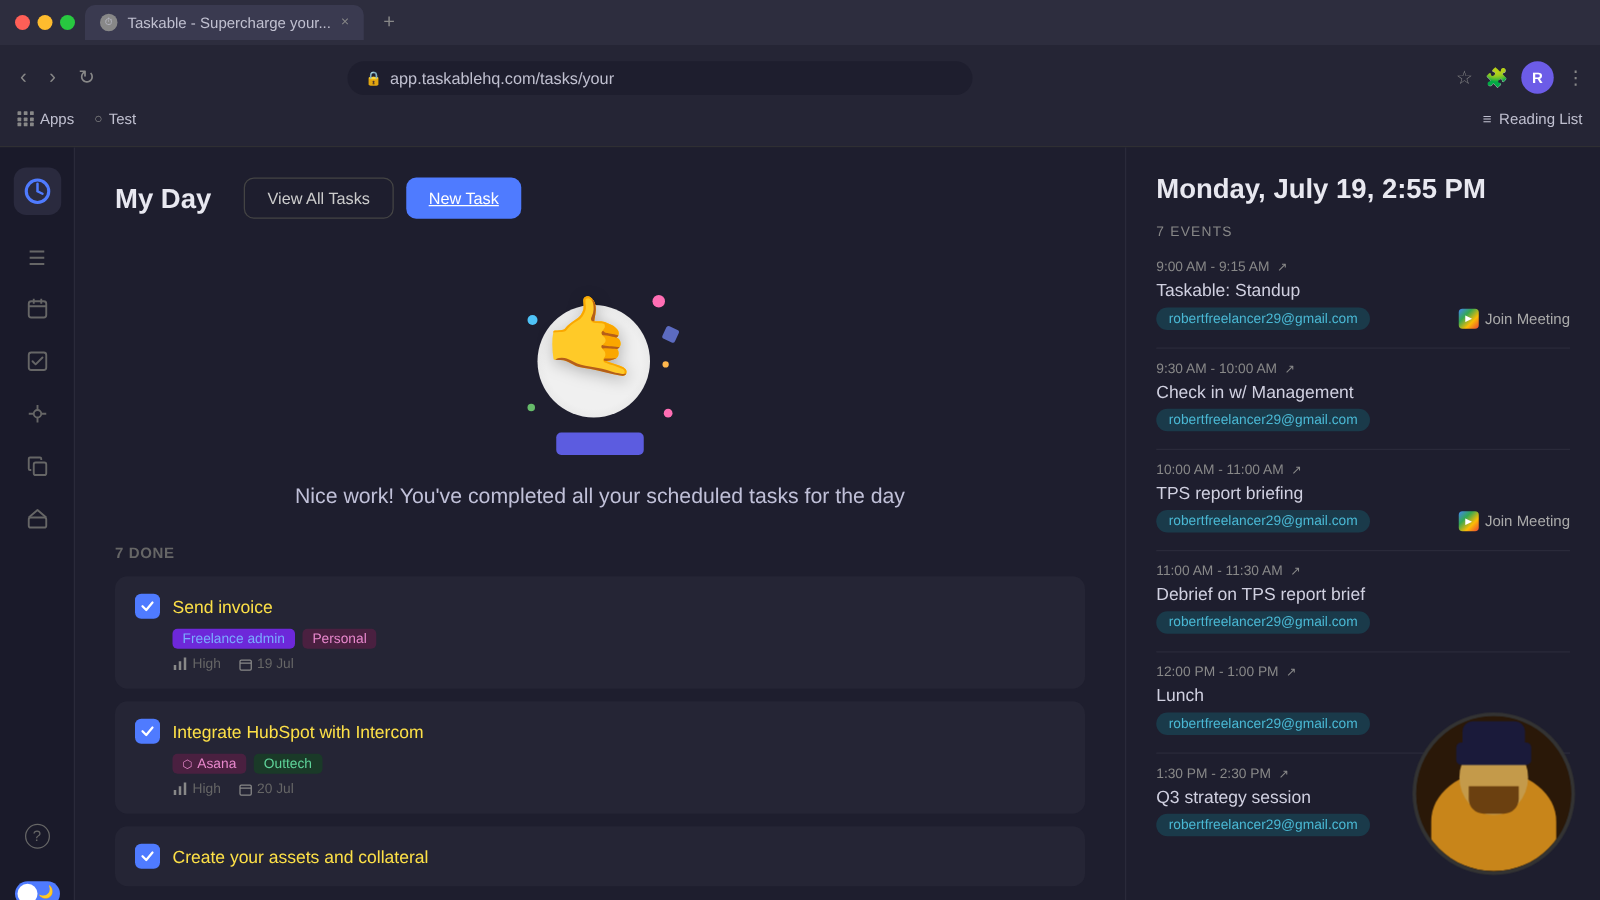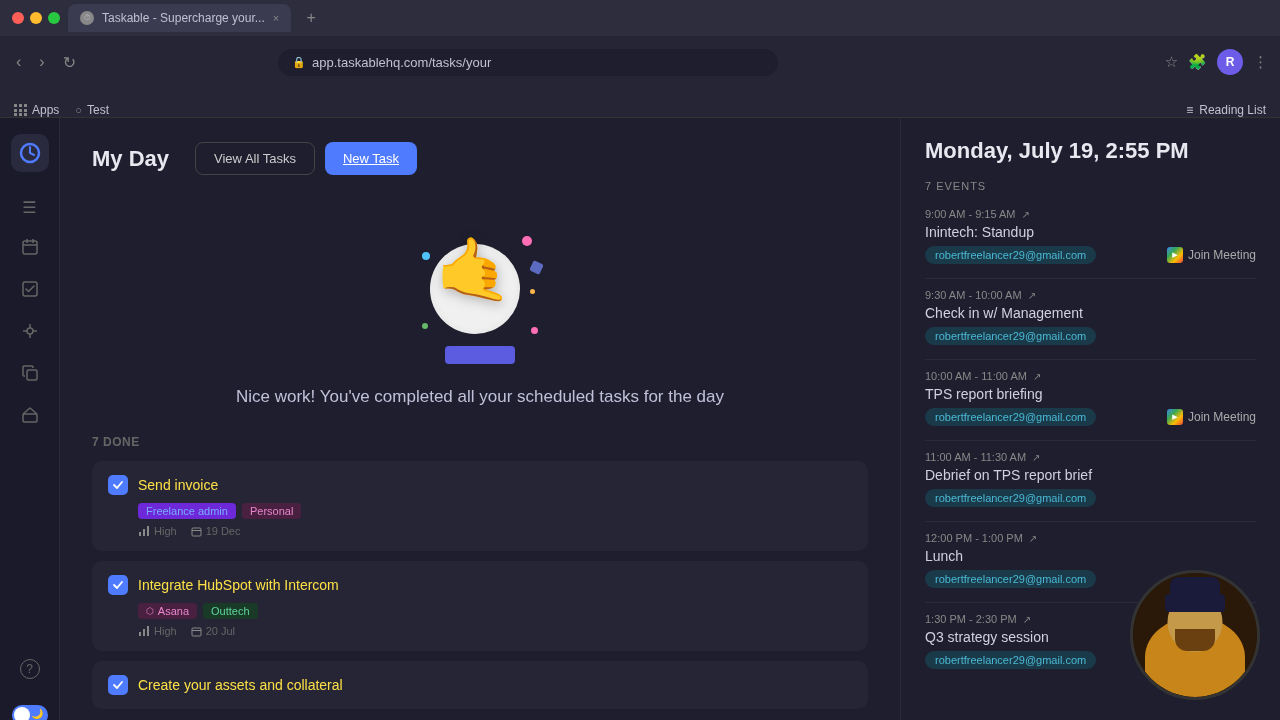--- a/index.html
+++ b/index.html
@@ -18,21 +18,21 @@
     .tab-close { margin-left: auto; color: #888; cursor: pointer; font-size: 11px; }
     .new-tab-btn { width: 24px; height: 24px; border-radius: 50%; display: flex; align-items: center; justify-content: center; color: #888; font-size: 16px; cursor: pointer; }
 
     .browser-toolbar { height: 52px; background: #252535; display: flex; align-items: center; padding: 0 12px; gap: 10px; }
     .nav-btn { color: #888; font-size: 16px; cursor: pointer; padding: 4px; }
     .address-bar { flex: 1; background: #1e1e2e; border-radius: 20px; padding: 6px 14px; font-size: 13px; color: #c0c0d0; display: flex; align-items: center; gap: 6px; max-width: 500px; margin: 0 auto; }
     .address-lock { color: #888; font-size: 11px; }
     .toolbar-right { display: flex; align-items: center; gap: 10px; margin-left: auto; }
     .toolbar-icon { color: #888; font-size: 15px; cursor: pointer; }
     .user-avatar { width: 26px; height: 26px; border-radius: 50%; background: #6c5ce7; display: flex; align-items: center; justify-content: center; font-size: 12px; color: white; font-weight: bold; }
-    .bookmarks-bar { height: 30px; background: #252535; display: flex; align-items: flex-end; padding: 0 14px; gap: 16px; font-size: 12px; color: #c0c0d0; border-bottom: 1px solid #333; }
+    .bookmarks-bar { height: 30px; background: #252535; display: flex; align-items: flex-start; padding: 0 14px; gap: 16px; font-size: 12px; color: #c0c0d0; border-bottom: 1px solid #333; }
     .bookmark-apps { display: flex; align-items: center; gap: 5px; cursor: pointer; }
     .apps-icon { display: grid; grid-template-columns: 1fr 1fr 1fr; gap: 1.5px; width: 13px; }
     .apps-dot { width: 3px; height: 3px; background: #888; border-radius: 0.5px; }
     .reading-list-btn { margin-left: auto; display: flex; align-items: center; gap: 6px; color: #c0c0d0; cursor: pointer; font-size: 12px; }
 
     
     .app-container { display: flex; height: 632px; background: #1e1e2e; }
 
     
     .sidebar { width: 60px; background: #1a1a2a; display: flex; flex-direction: column; align-items: center; padding: 16px 0; gap: 4px; border-right: 1px solid #2a2a3a; }
@@ -283,21 +283,21 @@
             <rect x="5" y="4" width="2" height="7" fill="#888"></rect>
             <rect x="9" y="1" width="2" height="10" fill="#888"></rect>
           </svg>
           <span>High</span>
         </span>
         <span class="meta-item">
           <svg width="11" height="11" viewBox="0 0 11 11" fill="none">
             <rect x="1" y="2" width="9" height="8" rx="1" stroke="#888" stroke-width="1"></rect>
             <line x1="1" y1="4.5" x2="10" y2="4.5" stroke="#888"></line>
           </svg>
-          <span>19 Dec</span>
+          <span>19 Jul</span>
         </span>
       </div>
     </div>
 
     <div class="task-item">
       <div class="task-header">
         <div class="task-checkbox">
           <svg viewBox="0 0 12 12" fill="none">
             <polyline points="2,6 5,9 10,3" stroke="white" stroke-width="1.8" stroke-linecap="round" stroke-linejoin="round"></polyline>
           </svg>
@@ -347,21 +347,21 @@
     <div class="right-header">
       <div class="date-display">Monday, July 19, 2:55 PM</div>
     </div>
     <div class="events-count">7 EVENTS</div>
 
     <div class="event-item">
       <div class="event-time">
         <span>9:00 AM - 9:15 AM</span>
         <span class="event-link-icon">↗</span>
       </div>
-      <div class="event-title">Inintech: Standup</div>
+      <div class="event-title">Taskable: Standup</div>
       <div class="event-actions">
         <span class="event-pill">robertfreelancer29@gmail.com</span>
         <div class="join-btn">
           <div class="meet-icon">▶</div>
           <span>Join Meeting</span>
         </div>
       </div>
     </div>
     <hr class="event-divider">
 

